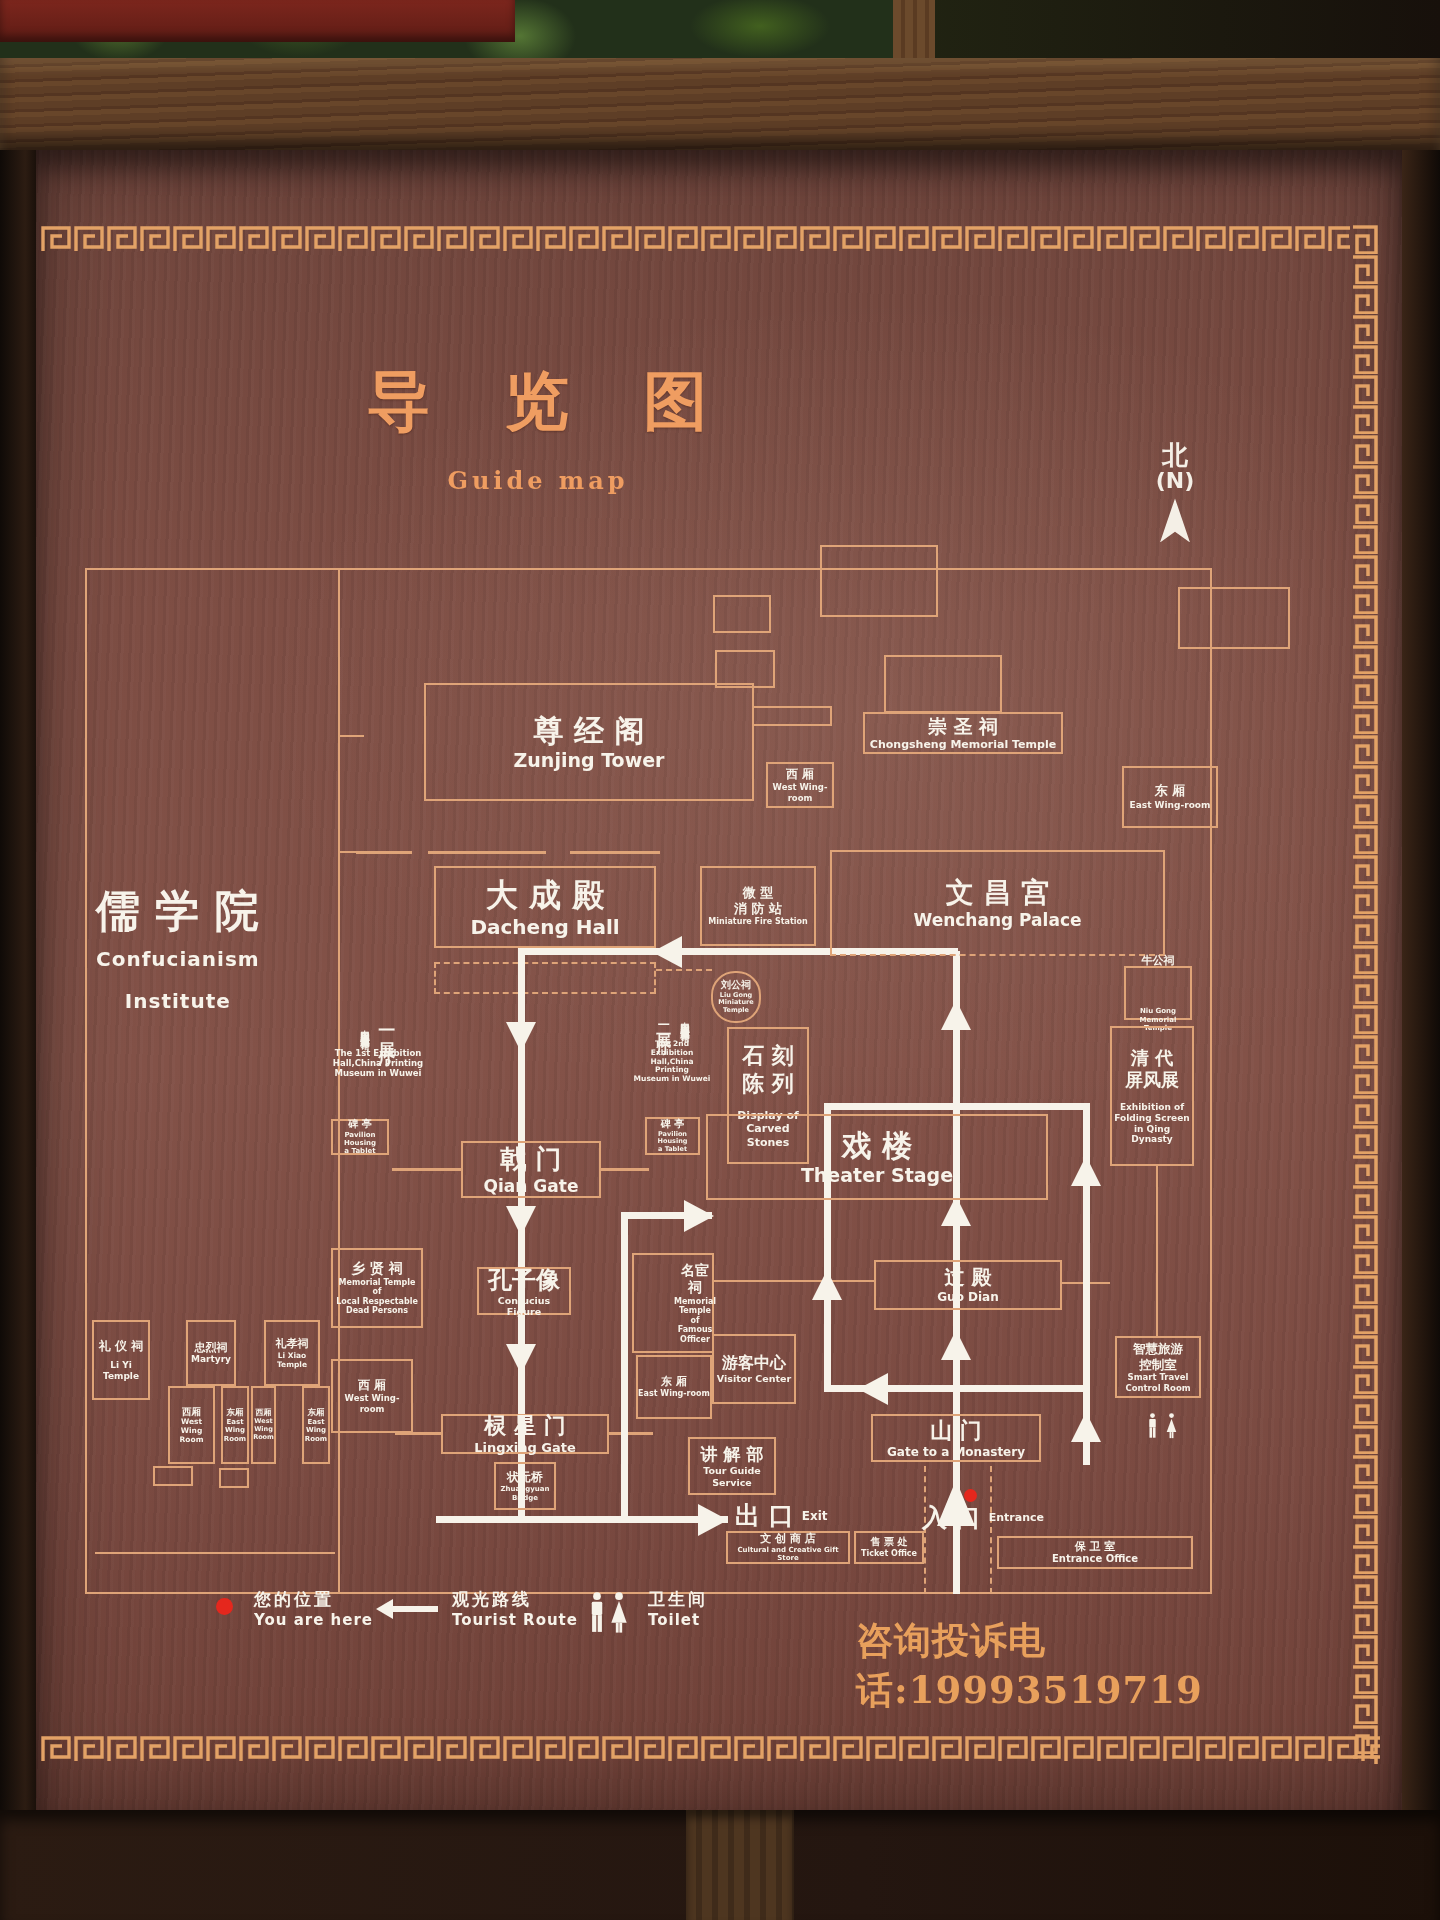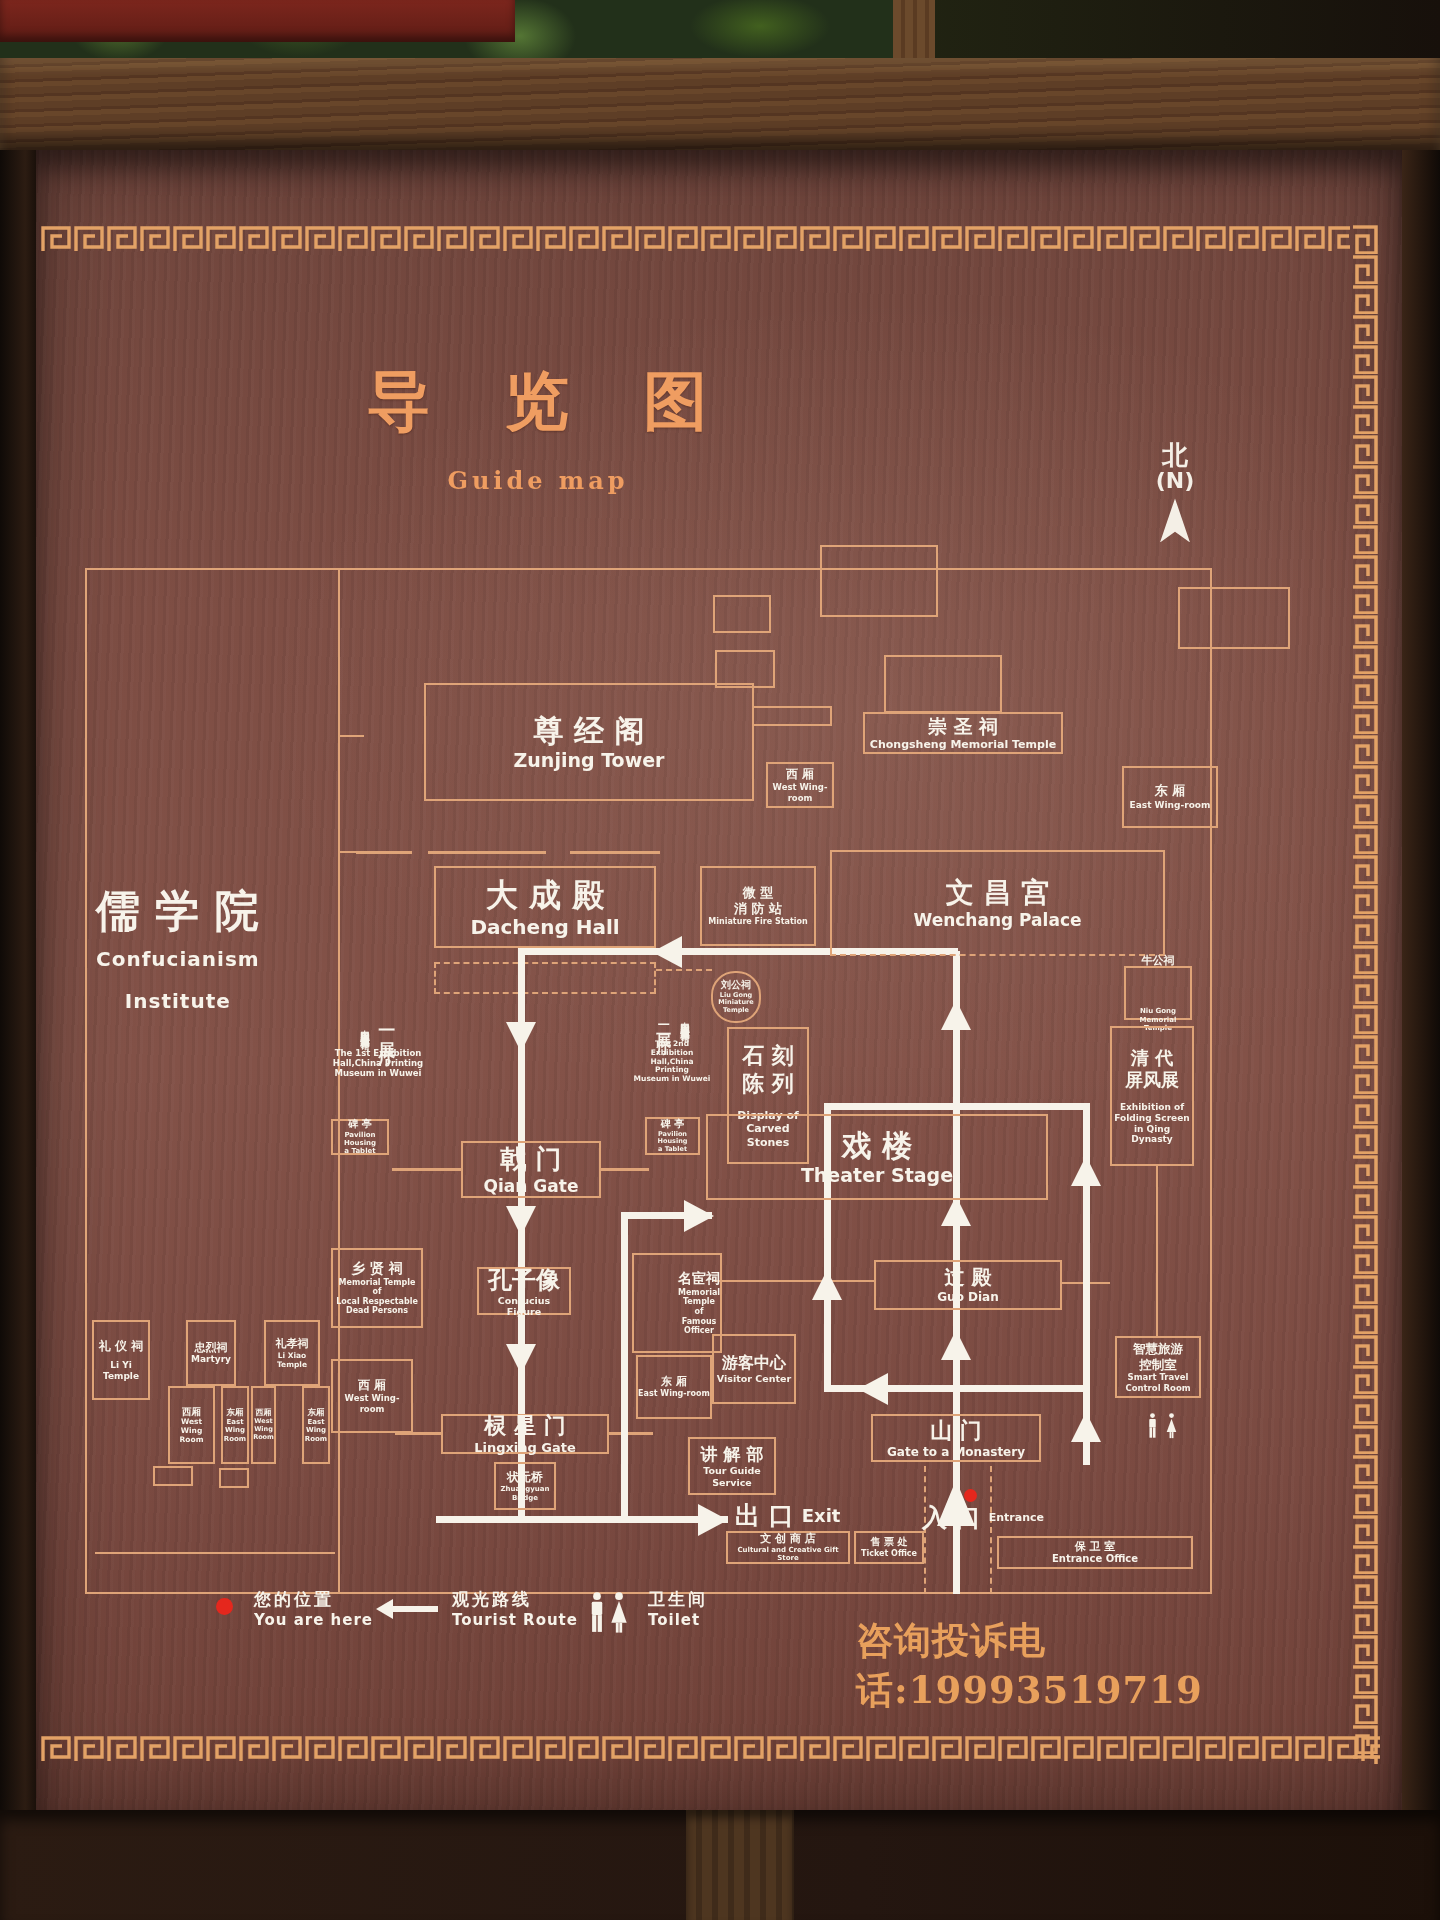--- a/index.html
+++ b/index.html
@@ -286,21 +286,21 @@
       <div class="place pbox" style="left: 331px; top: 1248px; width: 92px; height: 80px;">
         <span class="zh" style="font-size: 14px;">乡 贤 祠</span>
         <div class="en" style="font-size: 8px;">Memorial Temple of
 Local Respectable
 Dead Persons</div>
       </div>
       <div class="place pbox" style="left: 477px; top: 1267px; width: 94px; height: 48px;">
         <span class="zh" style="font-size: 24px;">孔子像</span>
         <div class="en" style="font-size: 9.5px;">Confucius Figure</div>
       </div>
-      <div class="place pbox" style="left: 632px; top: 1253px; width: 90px; height: 100px; padding-left: 44px;">
+      <div class="place pbox" style="left: 632px; top: 1253px; width: 82px; height: 100px; padding-left: 44px;">
         <span class="zh" style="font-size: 14px;">名宦祠</span>
         <div class="en" style="font-size: 8px;">Memorial Temple
 of Famous
 Officer</div>
       </div>
       <div class="place pbox" style="left: 874px; top: 1260px; width: 188px; height: 50px;">
         <span class="zh" style="font-size: 20px;">过 殿</span>
         <div class="en" style="font-size: 12px;">Guo Dian</div>
       </div>
       <div class="place pbox" style="left: 712px; top: 1334px; width: 84px; height: 70px;">
@@ -403,21 +403,21 @@
               <circle cx="12" cy="6" r="5.5"></circle>
               <polygon points="12,13 1,44 23,44"></polygon>
               <rect x="7.5" y="44" width="4" height="14"></rect>
               <rect x="12.5" y="44" width="4" height="14"></rect>
             </g>
           </svg>
         </div>
       </div>
       <div class="place prow" style="left: 735px; top: 1498px; width: 130px; height: 36px;">
         <span class="zh" style="font-size: 25px;">出 口</span>
-        <div class="en" style="font-size: 18px;">Exit</div>
+        <div class="en" style="font-size: 12px;">Exit</div>
       </div>
       <div class="place prow" style="left: 922px; top: 1500px; width: 140px; height: 36px;">
         <span class="zh" style="font-size: 25px;">入 口</span>
         <div class="en" style="font-size: 11px;">Entrance</div>
       </div>
       <div class="rdot" style="left: 964px; top: 1489px; width: 13px; height: 13px;"></div>
     </div>
 
   <div class="leg-dot" style="left:216px;top:1598px"></div>
   <div class="legend" style="left:254px;top:1588px">

